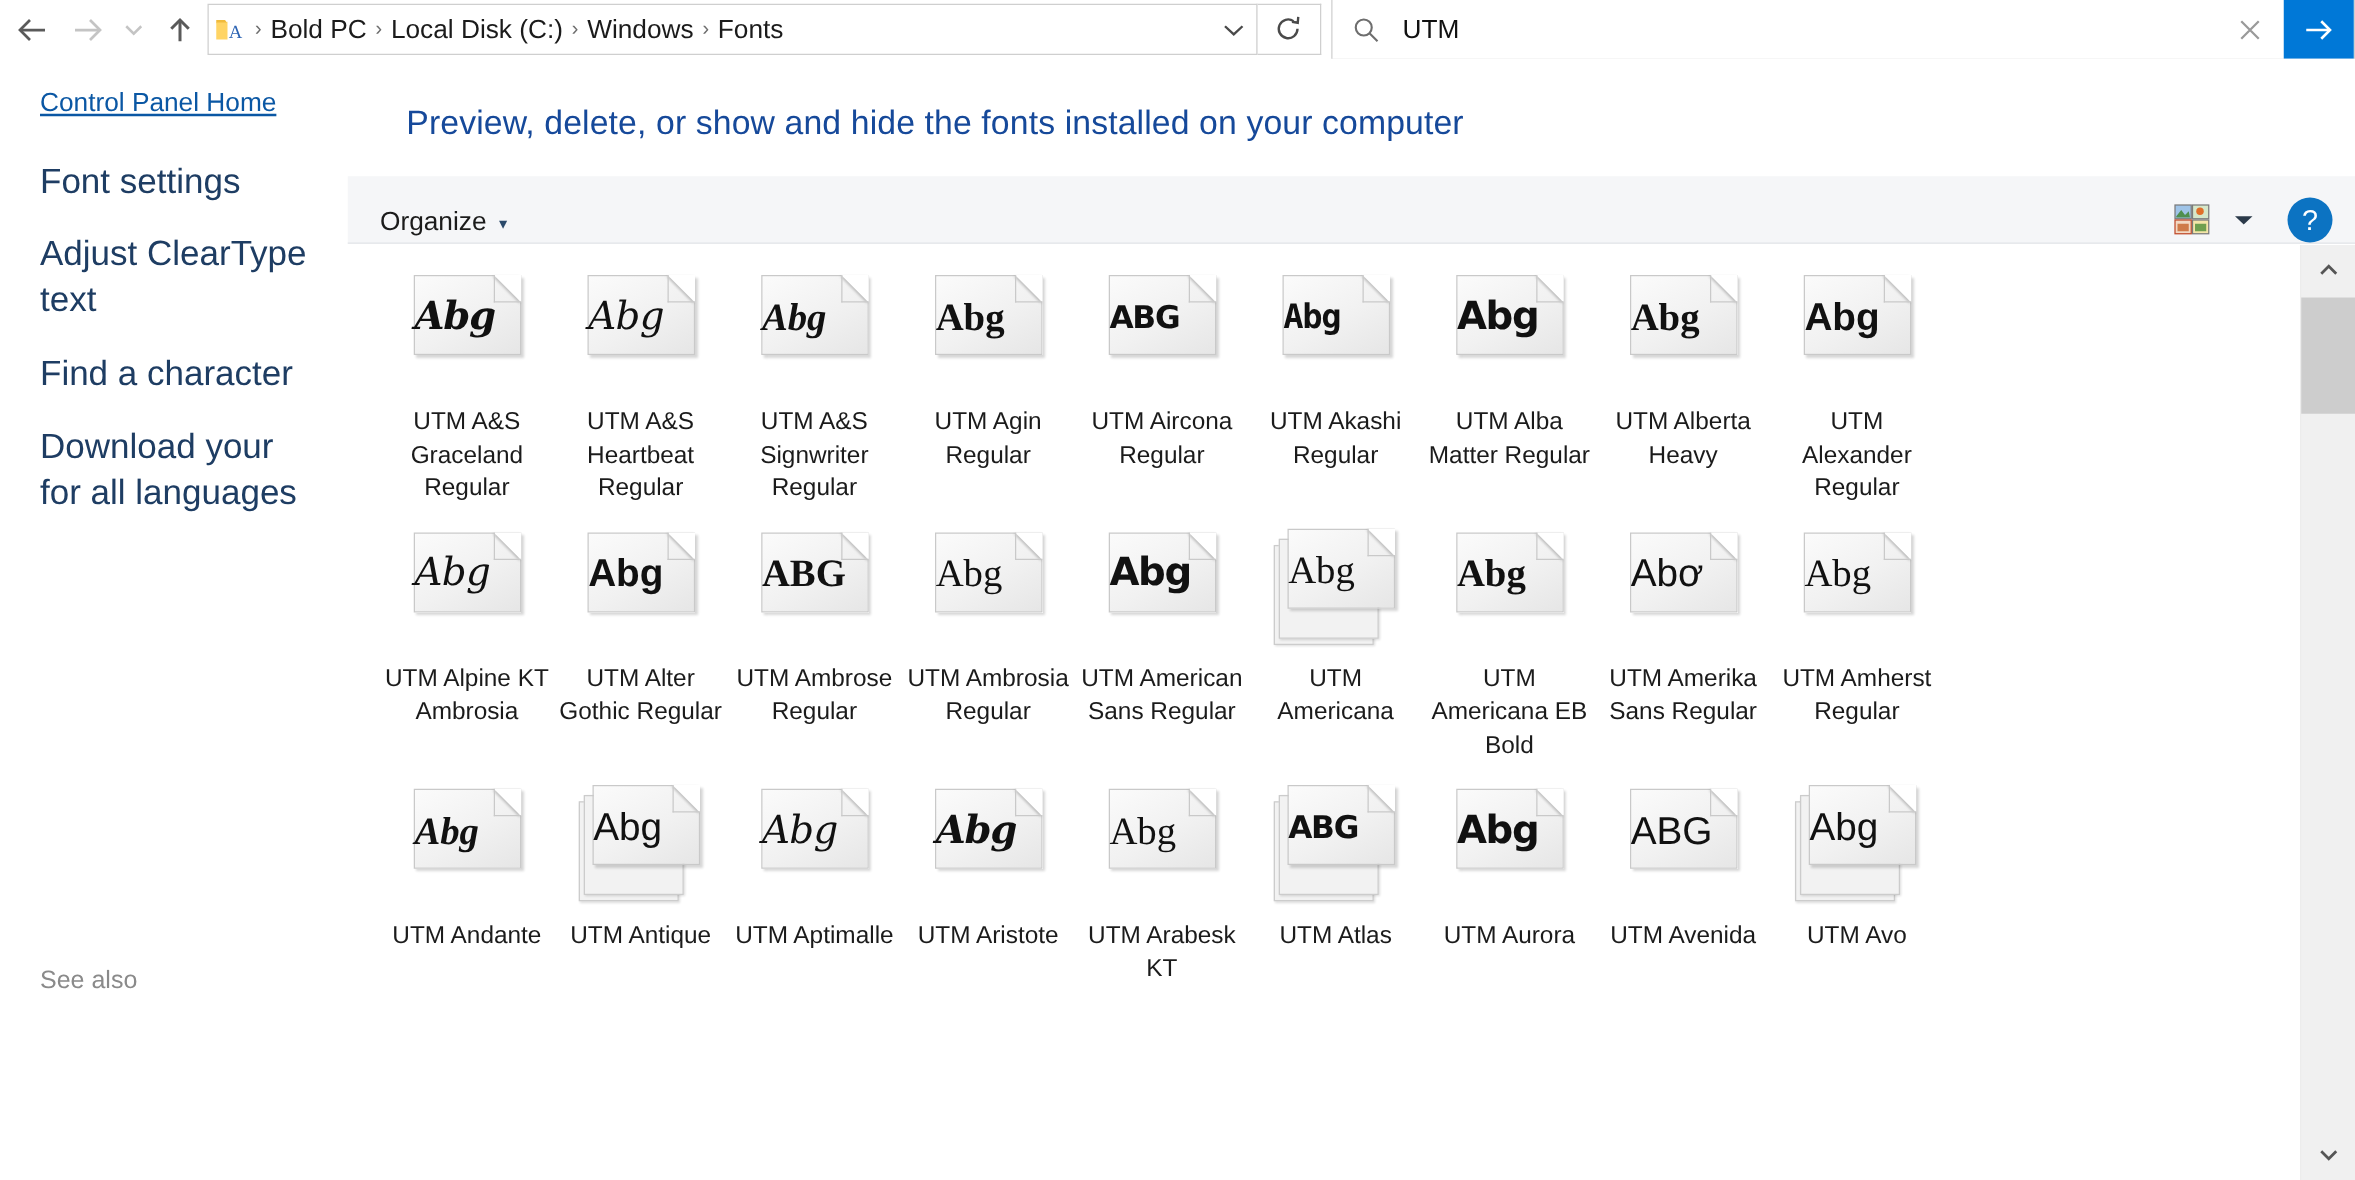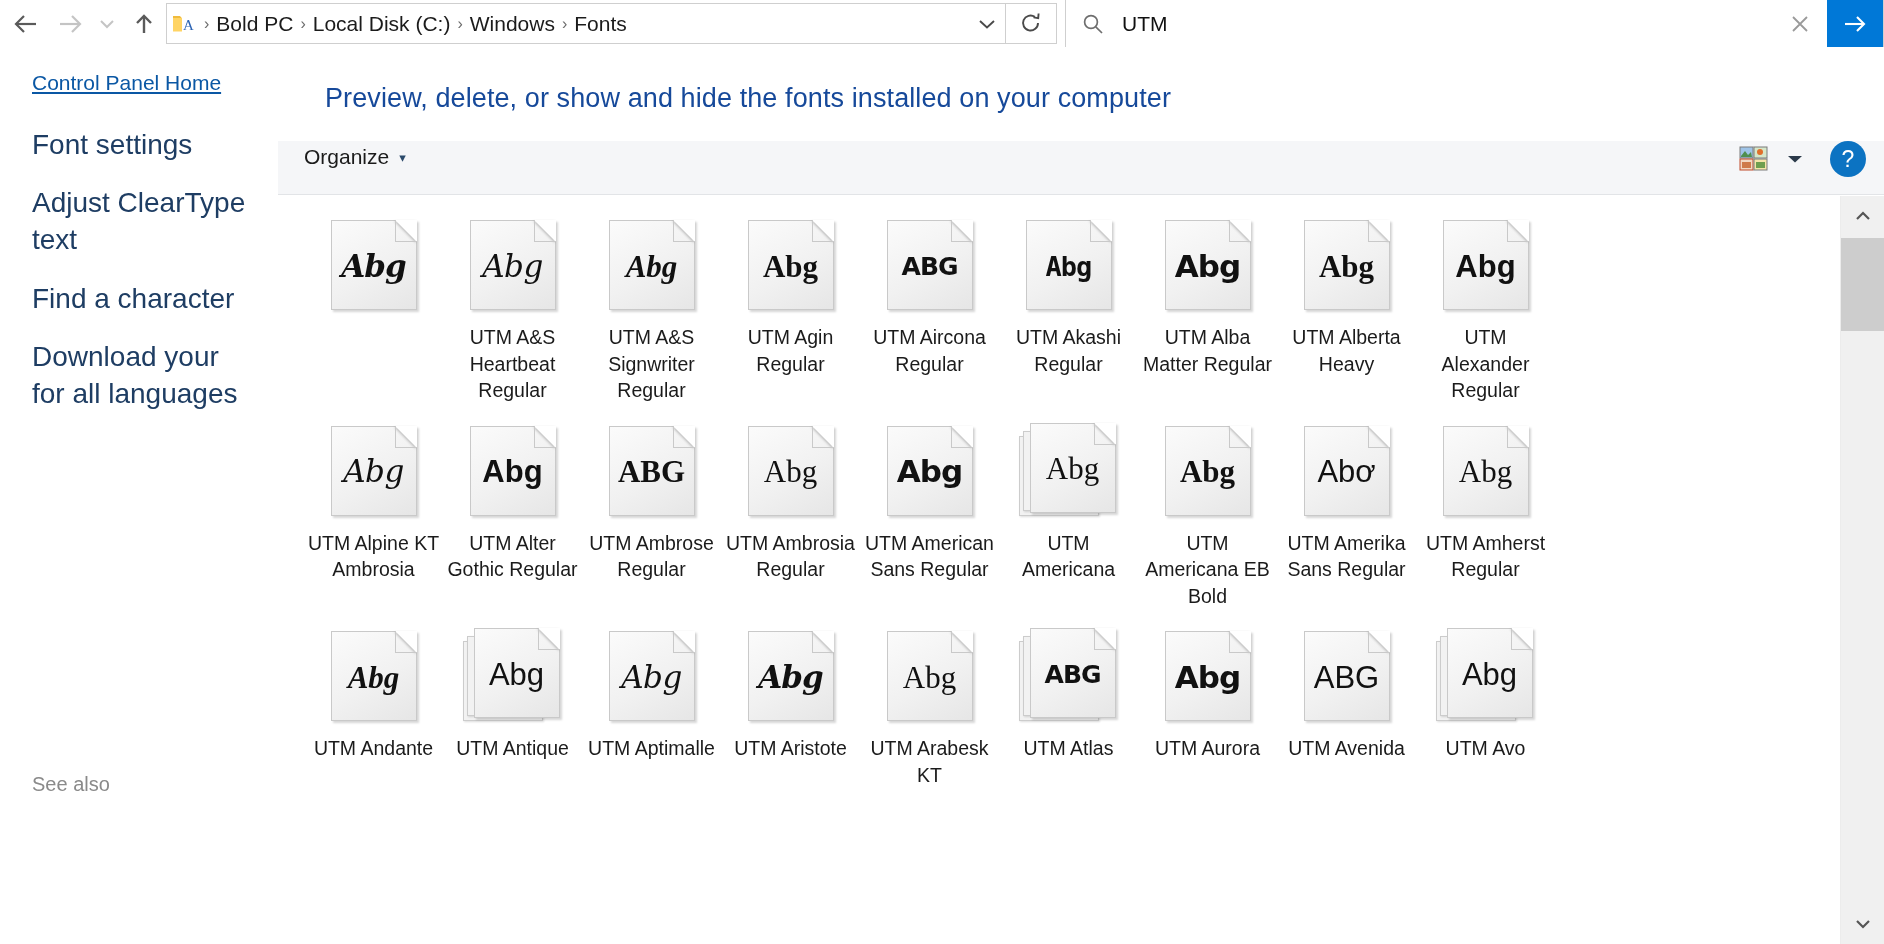--- a/index.html
+++ b/index.html
@@ -167,21 +167,21 @@
     margin: 0;
     letter-spacing: .1px;
   }
 
   .cmdbar {
     position: absolute;
     top: 94px; left: 0;
     width: 1606px; height: 54px;
     background: #f5f6f8;
     border-bottom: 1px solid #e2e4e7;
-    display: flex; align-items: flex-start;
+    display: flex; align-items: flex-end;
   }
   .organize {
     display: flex; align-items: center;
     gap: 10px;
     padding: 4px 12px;
     margin-left: 14px;
     font-size: 21px;
     color: #1b1b1b;
     cursor: pointer;
   }
@@ -235,26 +235,26 @@
 
   .iconbox {
     position: relative;
     width: 100px; height: 100px;
     margin-bottom: 8px;
     display: flex; align-items: center; justify-content: center;
   }
   
   .page {
     position: absolute;
-    width: 86px; height: 90px;
+    width: 86px; height: 64px;
     left: 7px; top: 4px;
     background: linear-gradient(150deg,#fbfbfb 0%, #f1f1f1 55%, #e6e6e6 100%);
     border: 1px solid #c9c9c9;
     box-shadow: 2px 2px 2px rgba(0,0,0,.16);
-    display: flex; align-items: center; justify-content: center;
+    display: flex; align-items: center; justify-content: flex-start;
   }
   .page .fold {
     position: absolute;
     top: -1px; right: -1px;
     width: 0; height: 0;
     border-left: 22px solid transparent;
     border-top: 22px solid #ffffff;
     filter: drop-shadow(-1px 1px 1px rgba(0,0,0,.22));
   }
   .page .foldline {
@@ -460,20 +460,21 @@
   <div class="gridwrap">
     <div class="grid" id="font-grid">
         <div class="tile">
           <div class="iconbox">
             <div class="page">
               <span class="preview p-script">Abg</span>
               <span class="fold"></span>
               <span class="foldline"></span>
             </div>
           </div>
+          <div class="tile-label">UTM A&amp;S Graceland Regular</div>
         </div>
         <div class="tile">
           <div class="iconbox">
             <div class="page">
               <span class="preview p-thin">Abg</span>
               <span class="fold"></span>
               <span class="foldline"></span>
             </div>
           </div>
           <div class="tile-label">UTM A&amp;S Heartbeat Regular</div>

